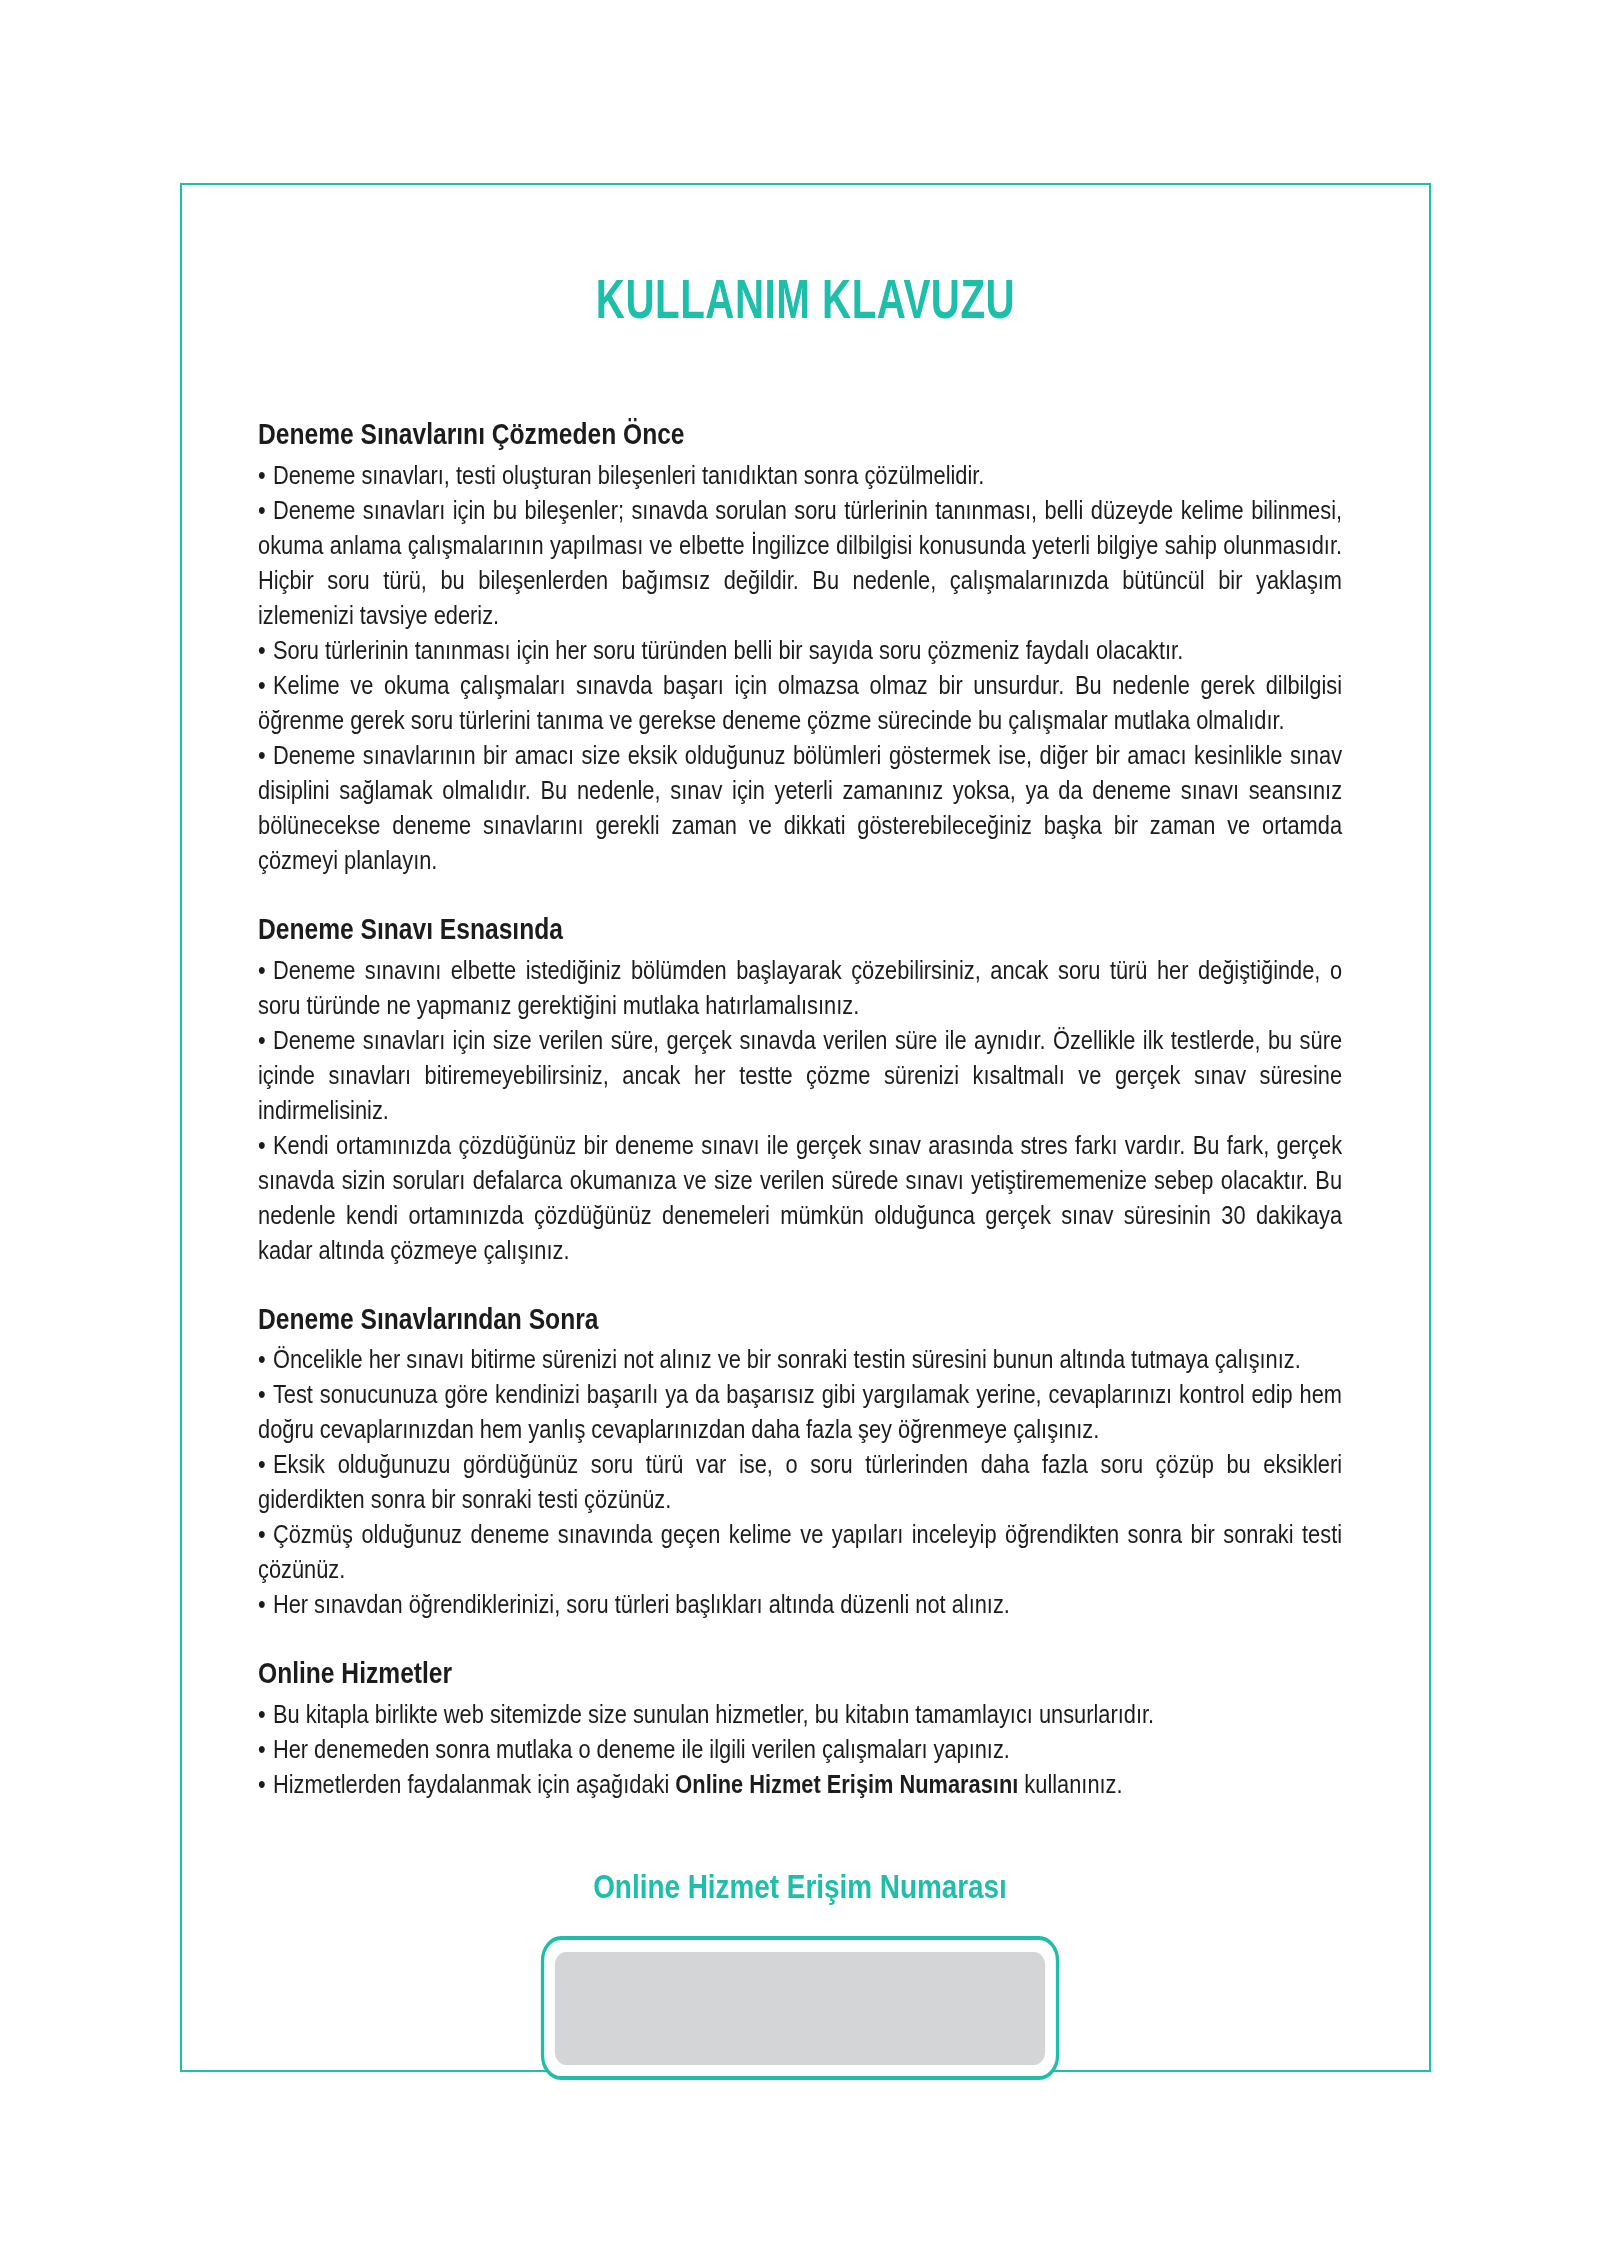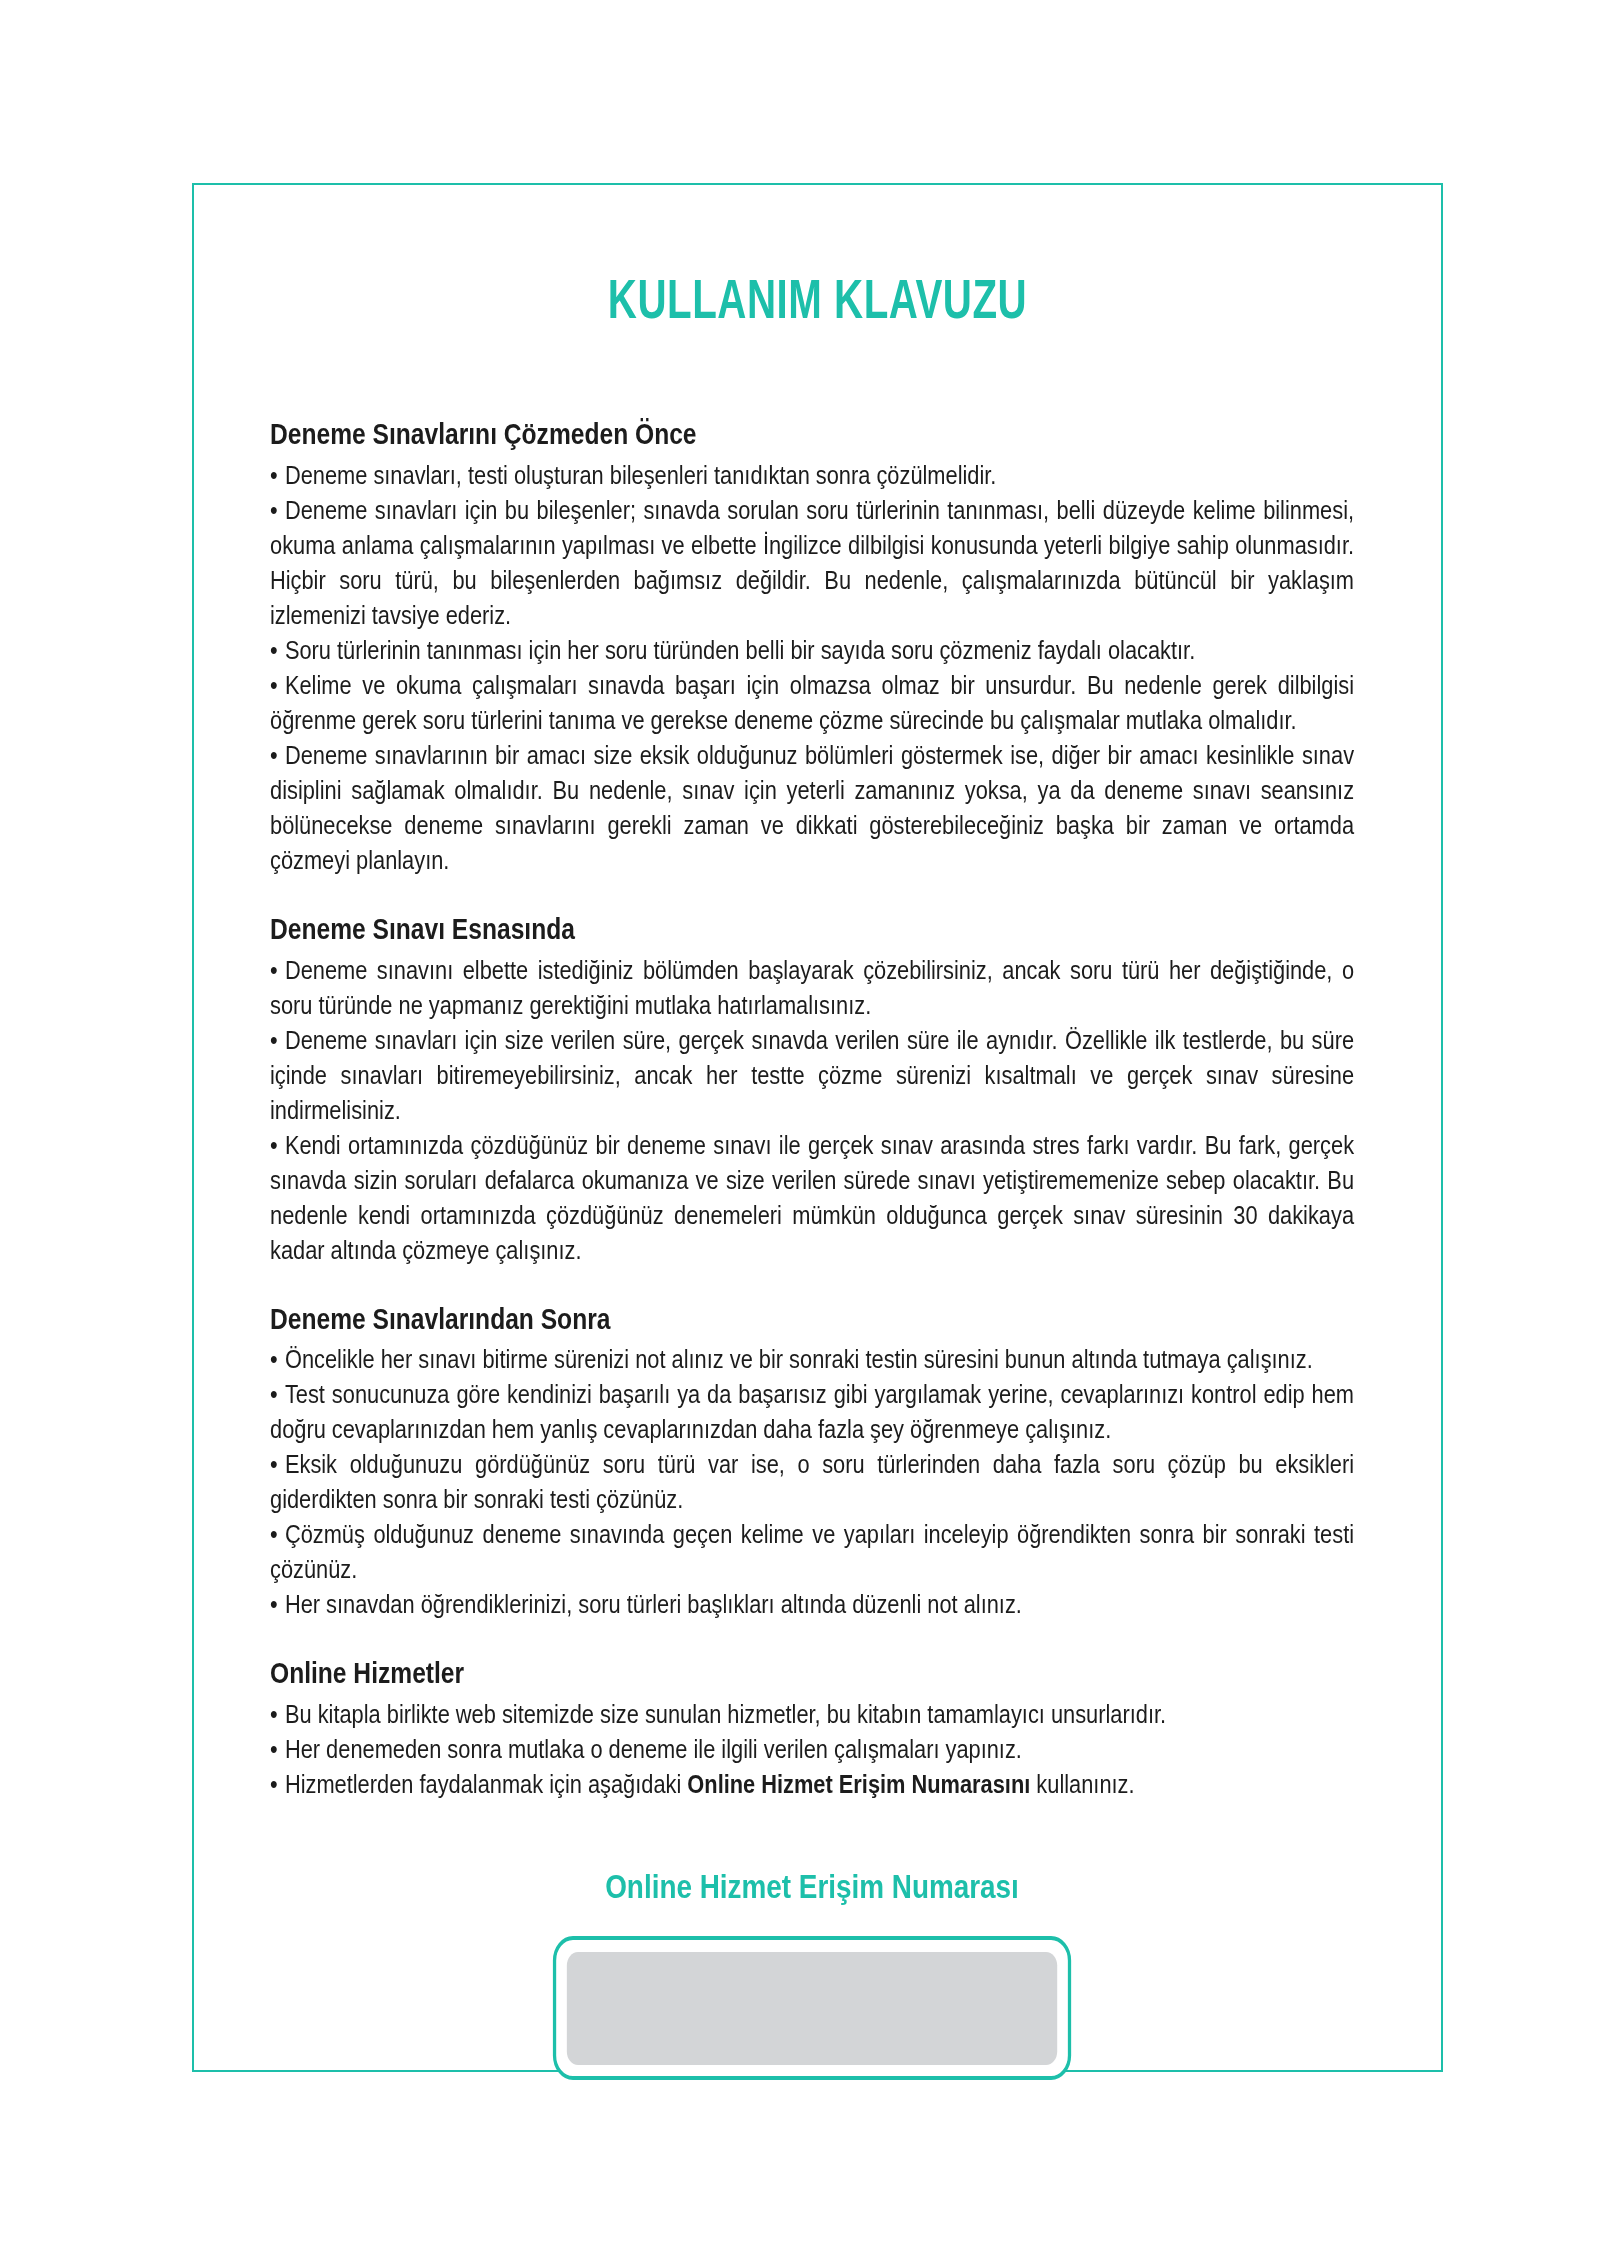--- a/index.html
+++ b/index.html
@@ -9,21 +9,21 @@
   }
   body {
     width: 1617px;
     height: 2261px;
     position: relative;
     font-family: "Liberation Sans", "DejaVu Sans", sans-serif;
     color: #1c1c1c;
   }
   .frame {
     position: absolute;
-    left: 192px;
+    left: 180px;
     top: 183px;
     width: 1251px;
     height: 1889px;
     border: 2.7px solid #1dbfaa;
     box-sizing: border-box;
     background: #ffffff;
   }
   h1.page-title {
     margin: 86px 0 0 0;
     text-align: center;

